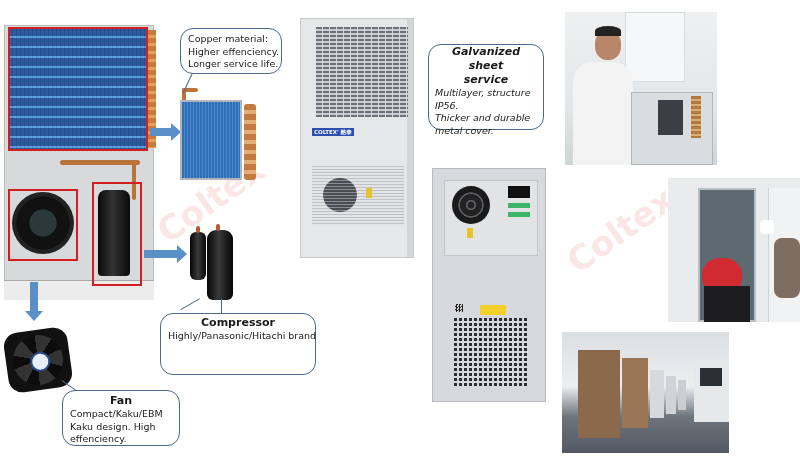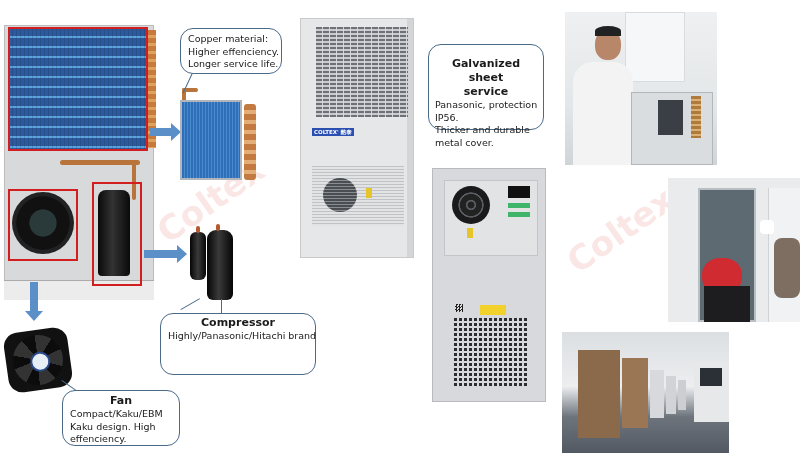--- a/index.html
+++ b/index.html
@@ -160,24 +160,24 @@
 
 <div class="fan-ext"></div>
 
 <div class="leader" style="left:193px;top:73px;width:22px;transform:rotate(115deg);"></div>
 <div class="callout" style="left:180px;top:28px;width:102px;height:46px;padding:4px 7px;">
   <span class="line">Copper material:</span>
   <span class="line">Higher effenciency.</span>
   <span class="line">Longer service life.</span>
 </div>
 
-<div class="callout" style="left:428px;top:44px;width:116px;height:86px;padding:12px 6px;">
+<div class="callout" style="left:428px;top:44px;width:116px;height:86px;padding:0 6px;font-style:italic;">
   <div class="title">Galvanized sheet</div>
   <div class="title">service</div>
-  <span class="line">Panasonic, protection</span>
+  <span class="line">Multilayer, structure</span>
   <span class="line">IP56.</span>
   <span class="line">Thicker and durable</span>
   <span class="line">metal cover.</span>
 </div>
 
 <div class="leader" style="left:200px;top:299px;width:22px;transform:rotate(150deg);"></div>
 <div class="leader" style="left:222px;top:299px;width:14px;transform:rotate(90deg);"></div>
 <div class="callout" style="left:160px;top:313px;width:156px;height:62px;padding:2px 7px;">
   <div class="title">Compressor</div>
   <span class="line">Highly/Panasonic/Hitachi brand</span>

